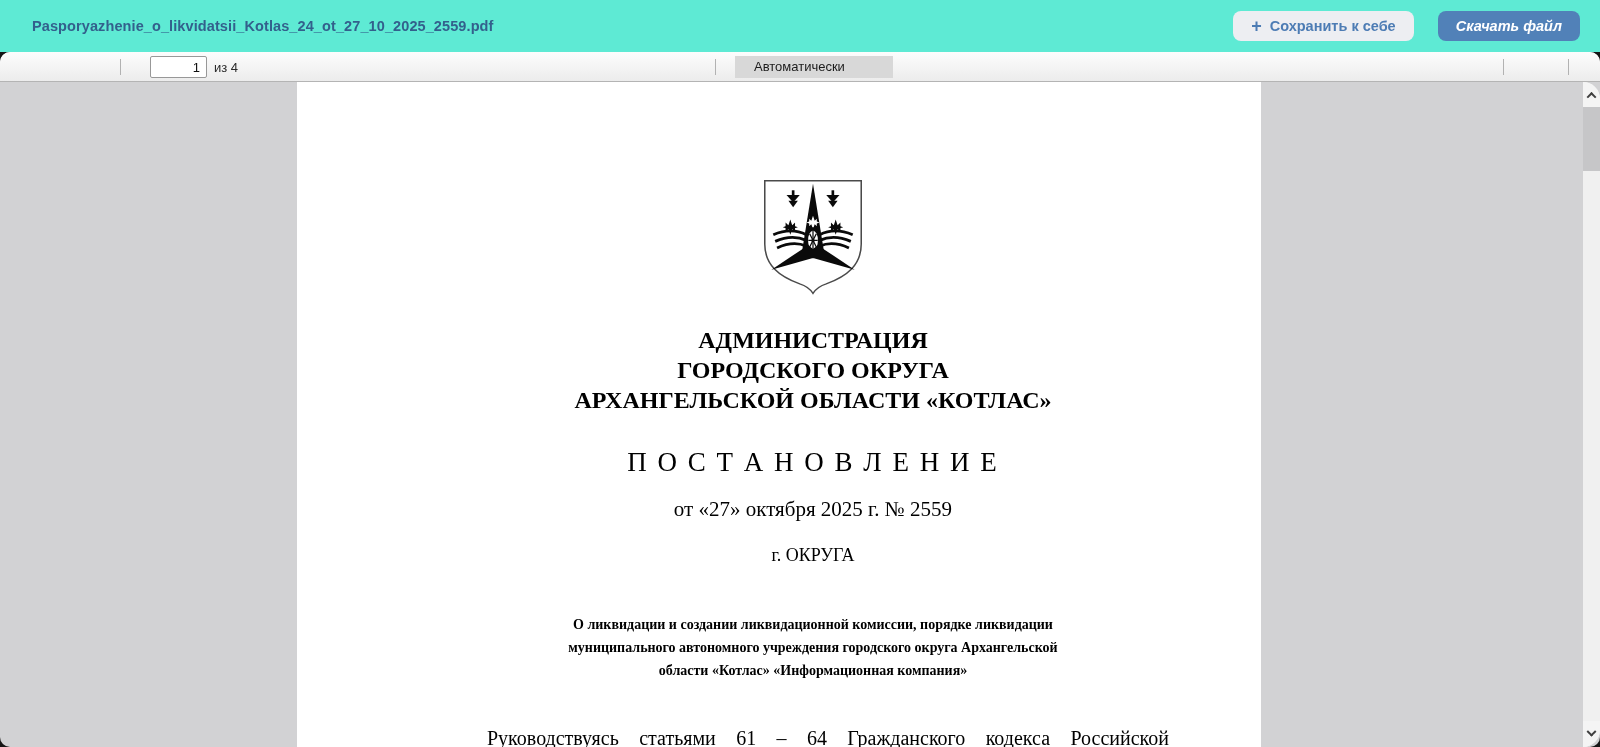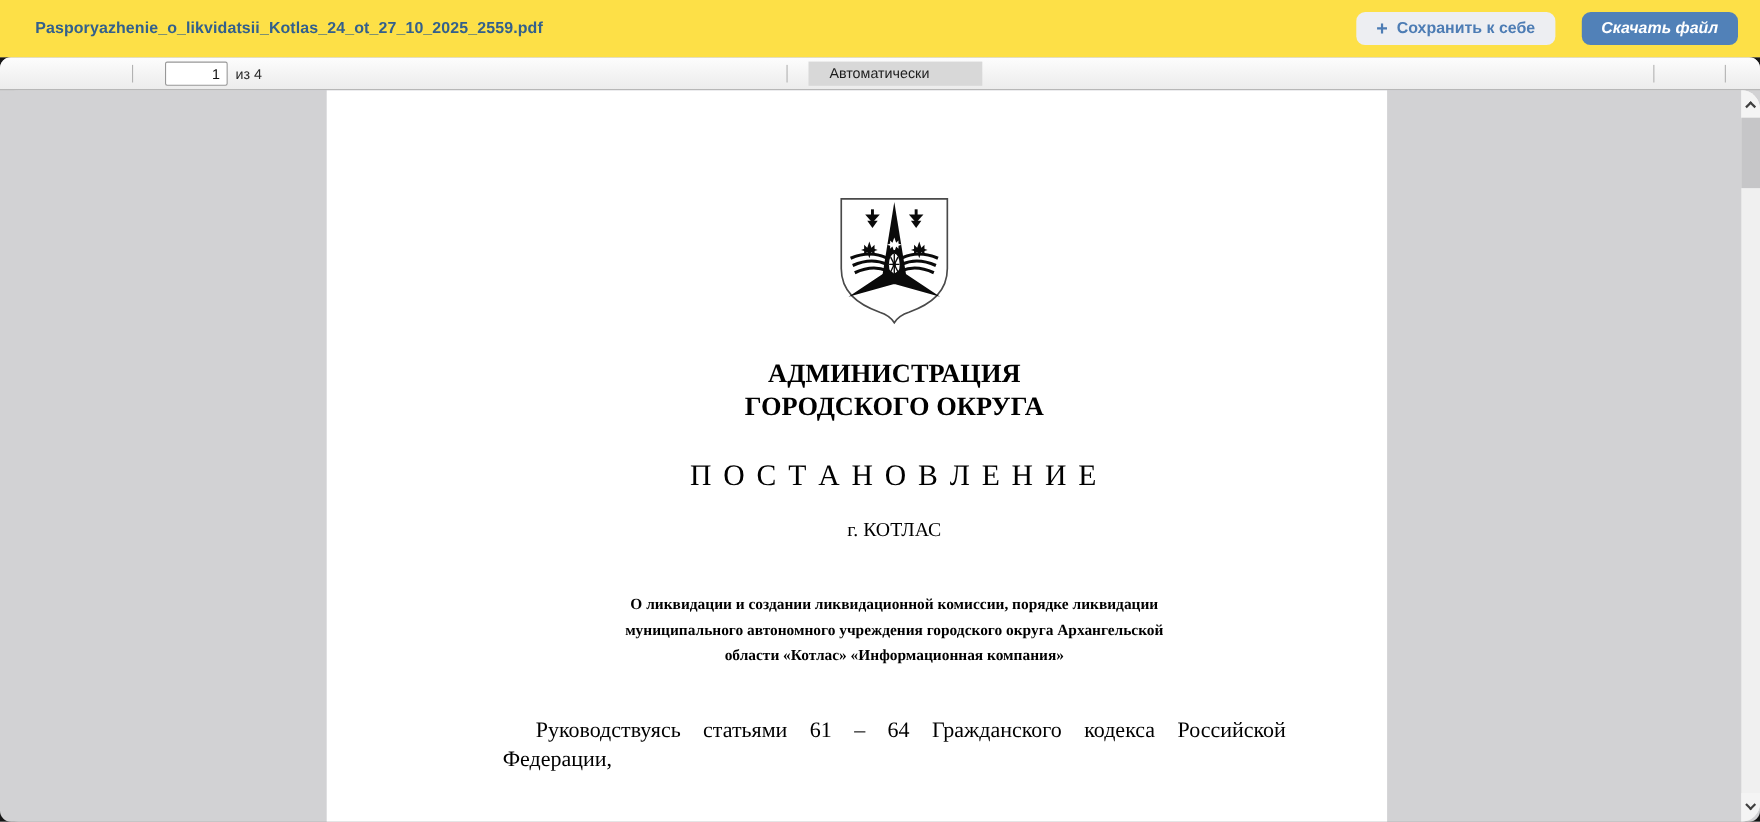--- a/index.html
+++ b/index.html
@@ -1,21 +1,21 @@
 <!DOCTYPE html>
 <html><head>
 <meta charset="utf-8">
 <style>
   * { margin:0; padding:0; box-sizing:border-box; }
   html,body { width:1600px; height:747px; overflow:hidden; background:#fff;
               font-family:"Liberation Sans", sans-serif; }
 
   
   .app-header {
-    height:52px; background:#fde047; display:flex; align-items:center;
+    height:52px; background:#5eead4; display:flex; align-items:center;
     justify-content:space-between; padding:0 20px 0 32px; position:relative; z-index:5;
   }
   .file-title { font-size:14.5px; font-weight:bold; color:#33608c; letter-spacing:.1px; }
   .header-actions { display:flex; align-items:center; gap:24px; }
   .btn { border:none; height:30px; border-radius:8px; font-size:14.5px; cursor:pointer;
          display:flex; align-items:center; padding:0 18px;
          font-family:"Liberation Sans", sans-serif; font-weight:bold; }
   .btn-save { background:#edeef2; color:#4d7cb4; gap:8px; }
   .btn-save .plus { font-size:18px; font-weight:bold; line-height:1; color:#4d7cb4; }
   .btn-download { background:#5181b8; color:#ffffff;font-style:italic; }
@@ -149,26 +149,28 @@
             <line x1="58.5" y1="59" x2="51.5" y2="73"></line>
           </g>
           <circle cx="55" cy="66" r="1.8" fill="#0a0a0a"></circle>
 
           <polygon points="11,97 50,71 55,75 60,71 99,97 56,85 54,85" fill="#0a0a0a"></polygon>
         </svg>
 
         <div class="org-heading doc-center">
           <div>АДМИНИСТРАЦИЯ</div>
           <div>ГОРОДСКОГО ОКРУГА</div>
+          <div>АРХАНГЕЛЬСКОЙ ОБЛАСТИ «КОТЛАС»</div>
         </div>
 
         <div class="doc-type doc-center">П О С Т А Н О В Л Е Н И Е</div>
 
+        <div class="doc-date doc-center">от «27» октября 2025 г. № 2559</div>
 
-        <div class="doc-city doc-center">г. КОТЛАС</div>
+        <div class="doc-city doc-center">г. ОКРУГА</div>
 
         <div class="doc-title doc-center">
           <div>О ликвидации и создании ликвидационной комиссии, порядке ликвидации</div>
           <div>муниципального автономного учреждения городского округа Архангельской</div>
           <div>области «Котлас» «Информационная компания»</div>
         </div>
 
         <div class="doc-body">Руководствуясь статьями 61 – 64 Гражданского кодекса Российской Федерации,</div>
       </div>
 

